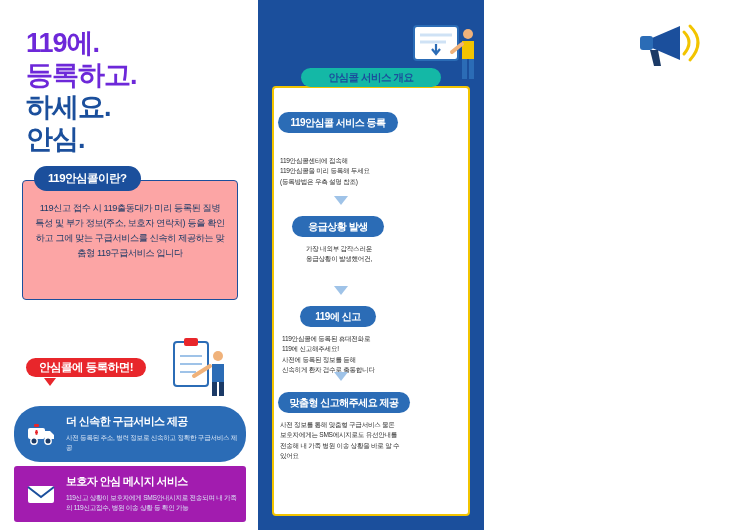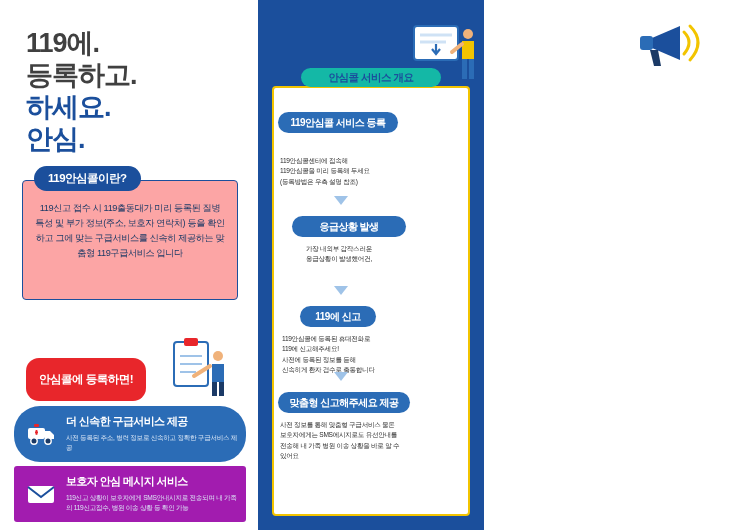--- a/index.html
+++ b/index.html
@@ -27,21 +27,21 @@
     position: absolute; left: 0; top: 0; width: 260px; height: 530px;
     background: #ffffff;
   }
 
   
   .headline {
     position: absolute; left: 26px; top: 28px; width: 230px;
     line-height: 1.18;
   }
   .headline .l {
-    font-size: 27px; font-weight: bold; color: #404040; letter-spacing: -1px;
+    font-size: 27px; font-weight: bold; color: #6d28d9; letter-spacing: -1px;
     display:block;
   }
   .headline .l.accent { color: #1b4f9c; }
 
   
   .chip {
     display: inline-block;
     background: #1b4f9c; color: #fff;
     font-size: 11.5px; font-weight: bold;
     padding: 5px 14px; border-radius: 13px;
@@ -57,21 +57,21 @@
     background: #fca5a5;
     padding: 20px 12px 10px 12px;
     font-size: 9.2px; color: #1b3a66; line-height: 1.62; text-align:center;
     letter-spacing: -0.4px;
   }
 
   
   .red-chip {
     position: absolute; left: 26px; top: 358px;
     background: #e8262b; color:#fff; font-size: 11.5px; font-weight:bold;
-    padding: 14px 13px; border-radius: 13px; letter-spacing:-0.5px;
+    padding: 2px 13px; border-radius: 13px; letter-spacing:-0.5px;
     z-index: 4;
   }
   .red-tail {
     position:absolute; left: 44px; top: 378px; width:0;height:0;
     border-left:6px solid transparent; border-right:6px solid transparent;
     border-top: 8px solid #e8262b; z-index:3;
   }
 
   
   .clip {
@@ -107,21 +107,21 @@
     z-index: 5;
   }
 
   .step {
     position: absolute; left: 20px; width: 120px; height: 21px;
     background: #2b6cb6; color:#fff; border-radius: 11px;
     font-size: 10px; font-weight: bold; text-align:center; line-height: 21px;
     letter-spacing: -0.5px;
   }
   .step.s1 { top: 112px; }
-  .step.s2 { top: 216px; left: 34px; width: 114px; font-family: Liberation Serif, serif;}
+  .step.s2 { top: 216px; left: 34px; width: 92px;}
   .step.s3 { top: 306px; left: 42px; width: 76px;}
   .step.s4 { top: 392px; left: 20px; width: 132px;}
 
   .stepdesc {
     position:absolute; left: 22px; width: 128px;
     font-size: 6.6px; color:#2a2a2a; line-height:1.58; letter-spacing:-0.3px;
   }
   .stepdesc.d1 { top: 156px; }
   .stepdesc.d2 { top: 244px; left: 34px; width: 94px; text-align:center;}
   .stepdesc.d3 { top: 334px; left: 24px; }

